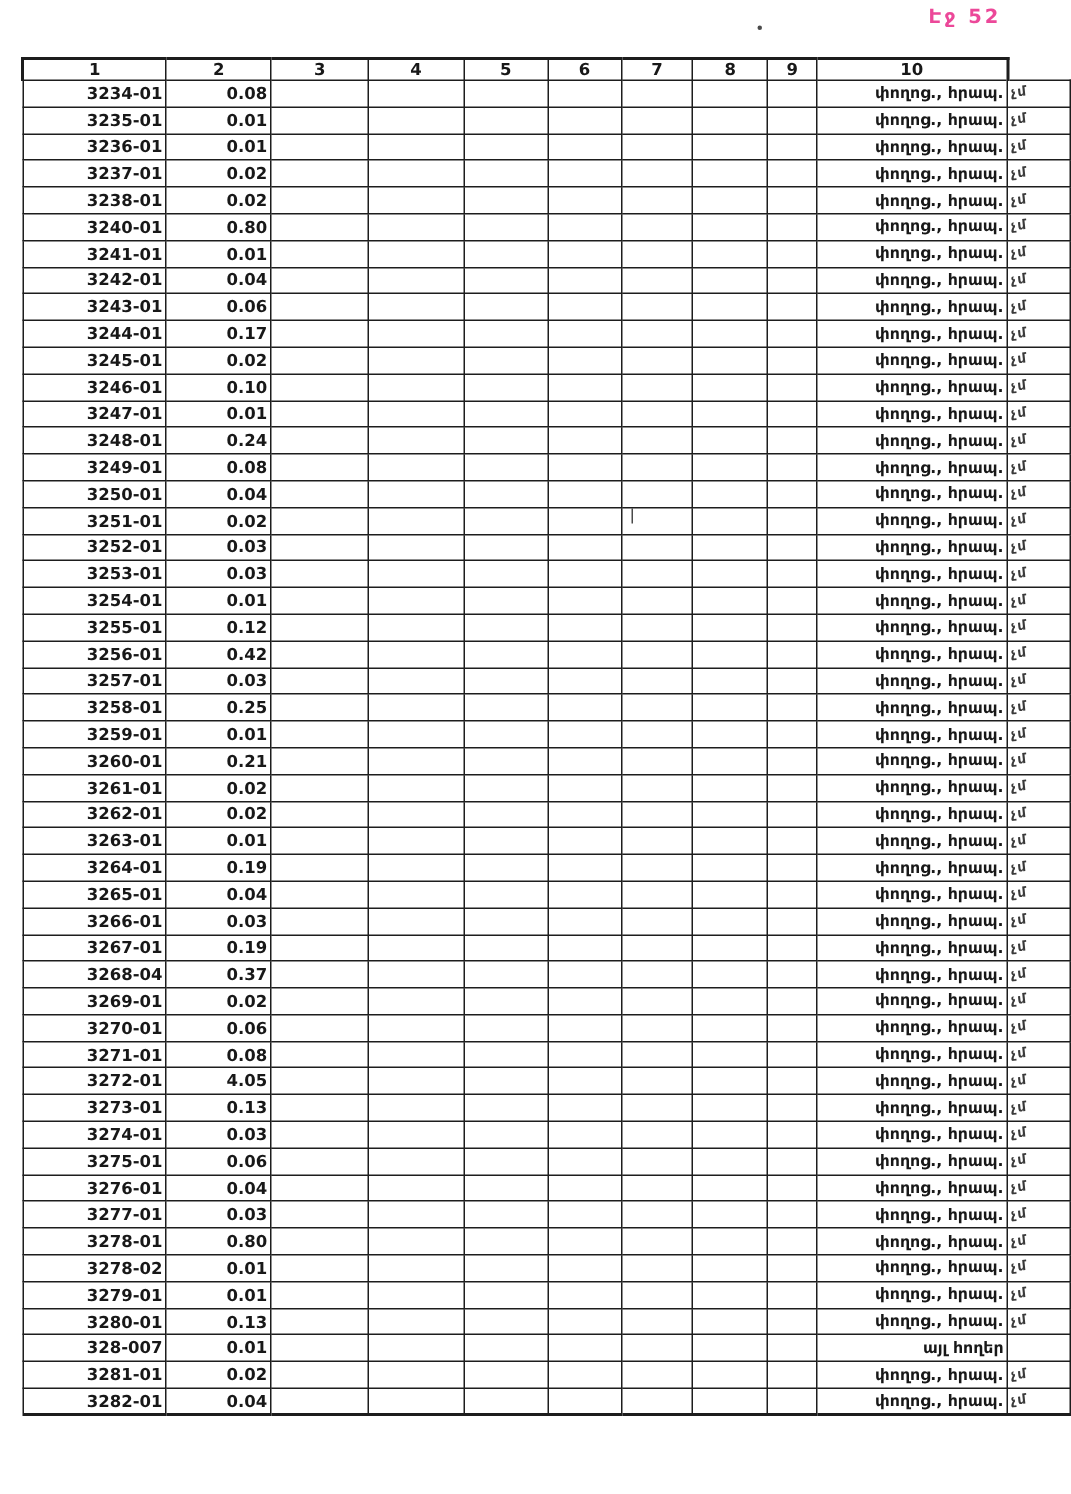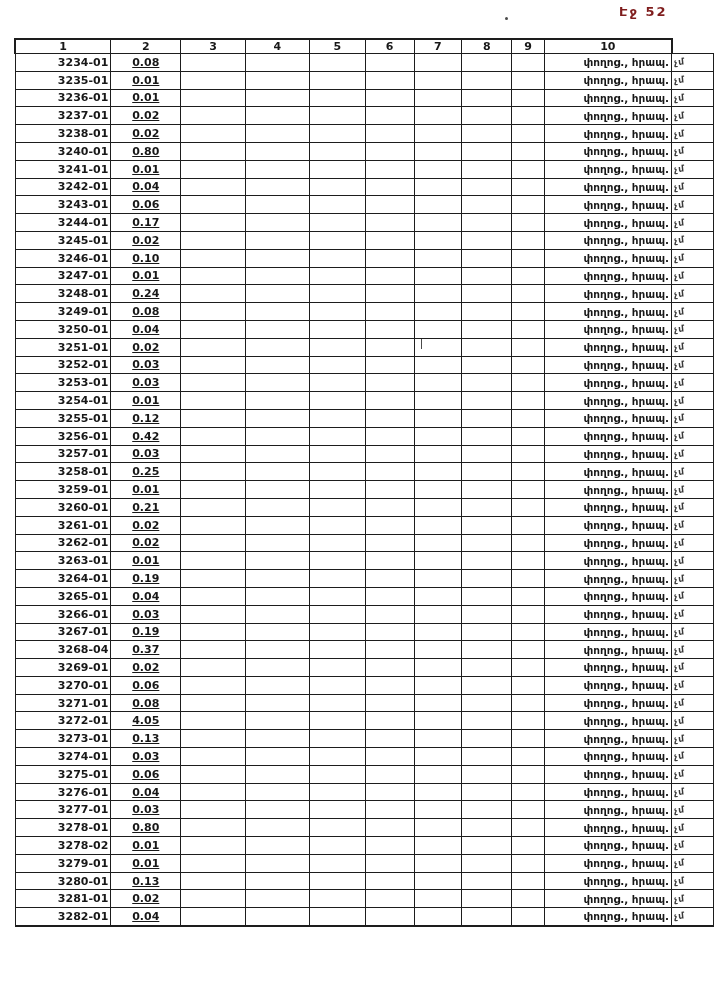--- a/index.html
+++ b/index.html
@@ -2,36 +2,36 @@
 <html><head>
 <meta charset="utf-8">
 <style>
   html,body{margin:0;padding:0;background:#e8e8e8;}
   .page{
     position:relative;width:714px;height:996px;background:#ffffff;
     font-family:"DejaVu Sans",sans-serif;color:#181818;overflow:hidden;
   }
   .page-label{
     position:absolute;top:4px;left:619px;font-size:13px;font-weight:700;
-    letter-spacing:2px;color:#7f1d1d;
+    letter-spacing:2px;color:#ec4899;
   }
   .doc-table{
     position:absolute;top:38px;left:14px;border-collapse:collapse;table-layout:fixed;
   }
   .doc-table th,.doc-table td{
     border:1px solid #1d1d1d;padding:0 2px;overflow:hidden;white-space:nowrap;
     font-weight:700;
   }
   .doc-table th{
     height:12px;font-size:11px;text-align:center;border-top-width:2px;
   }
   .doc-table tbody tr{height:17.8px;}
   .cell-code{font-size:11px;text-align:right;padding-left:6px;border-left-width:2px;}
   th.first{border-left-width:2px;}
-  .cell-value{font-size:11px;text-align:center;text-decoration:underline;}
+  .cell-value{font-size:11px;text-align:right;}
   .cell-empty{font-size:10px;}
   .cell-category{font-size:10.5px;text-align:right;padding-left:3px;border-right-width:2px;}
   th.lastcol{border-right-width:2px;}
   tr.last-row td{border-bottom-width:2px;margin-top:19px;}
   .cell-mark{
     border:0;font-size:9px;font-weight:400;color:#3a3a3a;text-align:left;
     padding-left:10px;
   }
   .cell-mark span{display:inline-block;transform:rotate(-6deg);letter-spacing:1px;}
   .artifact-dot{
@@ -684,20 +684,33 @@
           <td class="cell-empty"></td>
           <td class="cell-empty"></td>
           <td class="cell-empty"></td>
           <td class="cell-empty"></td>
           <td class="cell-empty"></td>
           <td class="cell-empty"></td>
           <td class="cell-category">փողոց., հրապ.</td>
           <td class="cell-mark"><span>չմ</span></td>
         </tr>
         <tr>
+          <td class="cell-code">328-007</td>
+          <td class="cell-value">0.01</td>
+          <td class="cell-empty"></td>
+          <td class="cell-empty"></td>
+          <td class="cell-empty"></td>
+          <td class="cell-empty"></td>
+          <td class="cell-empty"></td>
+          <td class="cell-empty"></td>
+          <td class="cell-empty"></td>
+          <td class="cell-category">այլ հողեր</td>
+          <td class="cell-mark"></td>
+        </tr>
+        <tr>
           <td class="cell-code">3281-01</td>
           <td class="cell-value">0.02</td>
           <td class="cell-empty"></td>
           <td class="cell-empty"></td>
           <td class="cell-empty"></td>
           <td class="cell-empty"></td>
           <td class="cell-empty"></td>
           <td class="cell-empty"></td>
           <td class="cell-empty"></td>
           <td class="cell-category">փողոց., հրապ.</td>

